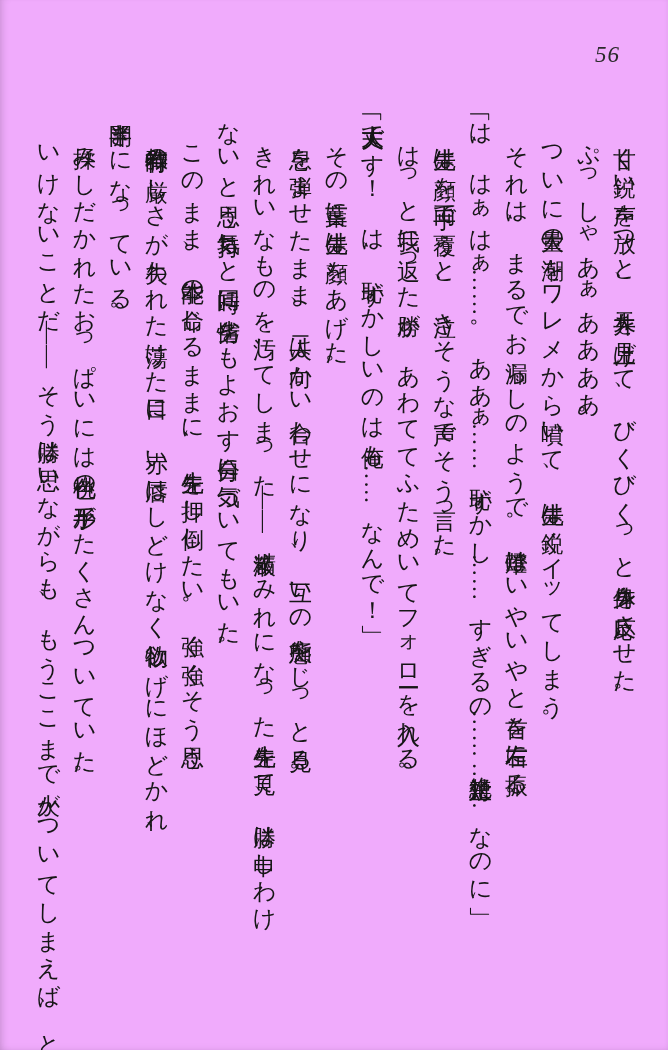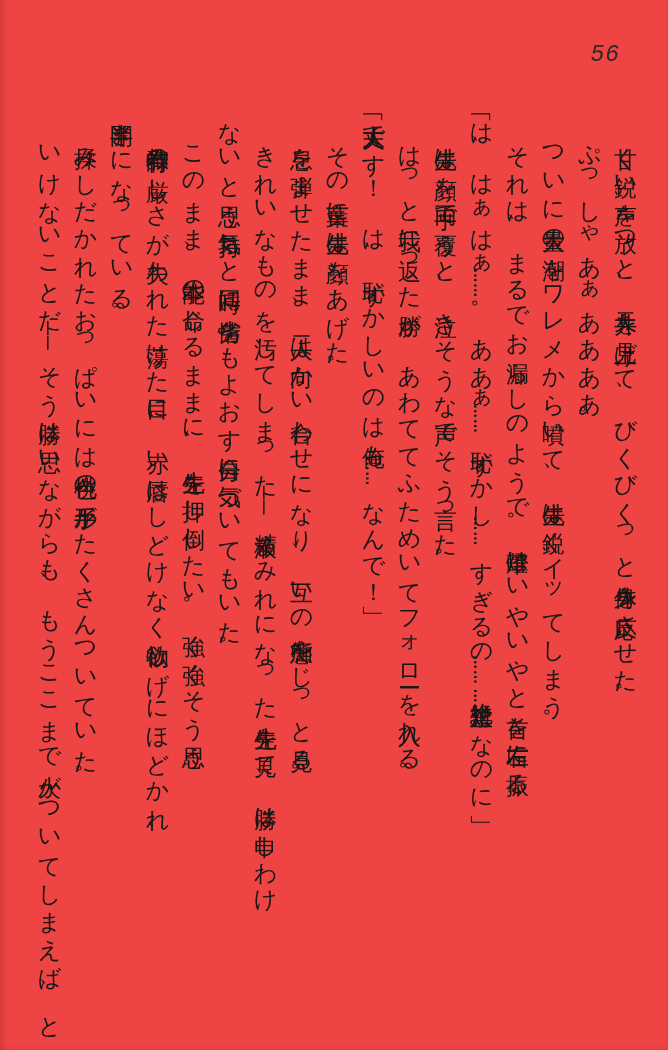--- a/index.html
+++ b/index.html
@@ -7,26 +7,26 @@
     padding: 0;
     width: 668px;
     height: 1050px;
     overflow: hidden;
     background: #ffffff;
   }
   .page {
     position: relative;
     width: 668px;
     height: 1050px;
-    background: #ef4444;
+    background: #f0abfc;
     box-shadow:
       inset 7px 0 9px -6px rgba(0,0,0,0.18),
       inset -3px 0 6px -4px rgba(0,0,0,0.07),
       inset 0 -5px 8px -6px rgba(0,0,0,0.10);
-    font-family: Liberation Mono, monospace;
+    font-family: Liberation Serif, serif;
     color: #1c1c1c;
   }
   .page-number {
     position: absolute;
     top: 42px;
     right: 48px;
     font-size: 23px;
     font-style: italic;
     letter-spacing: 1px;
     color: #2a2a2a;

